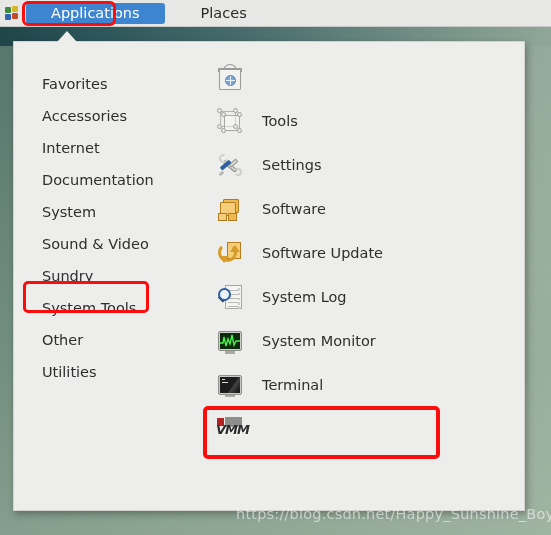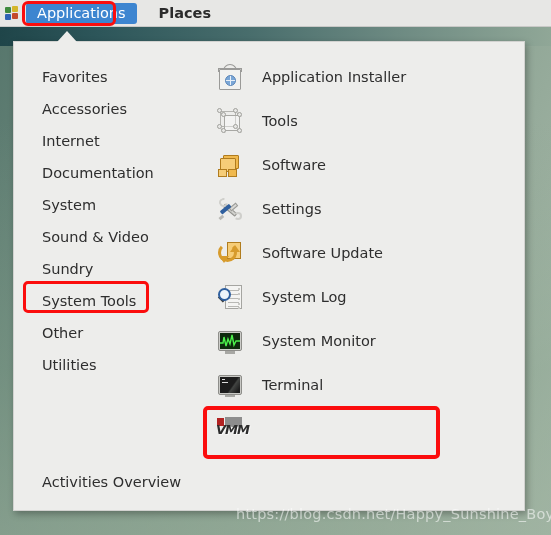--- a/index.html
+++ b/index.html
@@ -40,30 +40,30 @@
   #gnome-logo i {
     position: absolute; display: block; width: 6px; height: 6px; border-radius: 1px;
   }
   #gnome-logo i:nth-child(1){ left:1px; top:2px;  background:#3f8a3f; }
   #gnome-logo i:nth-child(2){ left:8px; top:1px;  background:#d4b62a; }
   #gnome-logo i:nth-child(3){ left:1px; top:9px;  background:#2f62b5; }
   #gnome-logo i:nth-child(4){ left:8px; top:8px;  background:#c44a2c; }
 
   .menubar-item {
     height: 21px; line-height: 21px;
-    padding: 0 11px; margin-top: 0;
+    padding: 0 25px; margin-top: 0;
     font-size: 14.5px; color: #2b2b2b;
     border-radius: 3px; white-space: nowrap;
     cursor: default;
   }
   .menubar-item.active {
     background: #3d85d0; color: #ffffff;
   }
   #menubar-applications { margin-left: 4px; }
-  #menubar-places { margin-left: 11px; font-weight: bold; }
+  #menubar-places { margin-left: 11px; }
 
   
   #top-band {
     position: absolute; left: 0; top: 27px; width: 551px; height: 19px;
     background: linear-gradient(90deg, #1f4549 0%, #2d565a 18%, #486d6c 45%, #6d8a82 72%, #90a797 100%);
     z-index: 5;
   }
 
   
   #menu-arrow {
@@ -84,21 +84,21 @@
     box-shadow: 2px 3px 7px rgba(0,0,0,.30);
     z-index: 10;
     display: flex; flex-direction: column;
   }
   #menu-body {
     flex: 1; display: flex; position: relative;
   }
 
   
   #category-list {
-    width: 190px; padding-top: 19px; flex: none;
+    width: 190px; padding-top: 26px; flex: none;
   }
   .category-item {
     height: 32px; line-height: 32px;
     padding-left: 28px;
     font-size: 14.5px; color: #2e2e2e;
     white-space: nowrap; cursor: default;
   }
 
   
   #app-list {
@@ -255,21 +255,20 @@
 
     <div id="app-list">
 
       <div class="app-item">
         <span class="app-icon">
           <i class="ic bag-top"></i>
             <i class="ic bag-handle"></i>
           <i class="ic bag-body"></i>
             <i class="ic bag-dot"></i>
         </span>
-        <span class="app-label">Application Installer</span>
       </div>
 
       <div class="app-item">
         <span class="app-icon">
           <i class="ic cube-back"></i>
             <i class="ic cube-front"></i>
           <i class="ic cube-ln" style="left:5px;top:5px;width:6px;transform:rotate(45deg);"></i>
           <i class="ic cube-ln" style="left:21px;top:5px;width:6px;transform:rotate(45deg);"></i>
           <i class="ic cube-ln" style="left:5px;top:21px;width:6px;transform:rotate(45deg);"></i>
           <i class="ic cube-ln" style="left:21px;top:21px;width:6px;transform:rotate(45deg);"></i>
@@ -280,38 +279,38 @@
           <i class="ic cube-node" style="left:5px;top:5px;"></i>
           <i class="ic cube-node" style="left:21px;top:5px;"></i>
           <i class="ic cube-node" style="left:5px;top:21px;"></i>
           <i class="ic cube-node" style="left:21px;top:21px;"></i>
         </span>
         <span class="app-label">Tools</span>
       </div>
 
       <div class="app-item">
         <span class="app-icon">
-          <i class="ic sw-big"></i>
-            <i class="ic sw-big2"></i>
-          <i class="ic sw-s1"></i>
-            <i class="ic sw-s2"></i>
-        </span>
-        <span class="app-label">Software</span>
-      </div>
-
-      <div class="app-item">
-        <span class="app-icon">
           <i class="ic wr-shaft"></i>
             <i class="ic wr-head"></i>
             <i class="ic wr-head2"></i>
           <i class="ic sd-head"></i>
             <i class="ic sd-shaft"></i>
             <i class="ic sd-tip"></i>
         </span>
         <span class="app-label">Settings</span>
+      </div>
+
+      <div class="app-item">
+        <span class="app-icon">
+          <i class="ic sw-big"></i>
+            <i class="ic sw-big2"></i>
+          <i class="ic sw-s1"></i>
+            <i class="ic sw-s2"></i>
+        </span>
+        <span class="app-label">Software</span>
       </div>
 
       <div class="app-item">
         <span class="app-icon">
           <i class="ic su-page"></i>
             <i class="ic su-ring"></i>
           <i class="ic su-arrow"></i>
             <i class="ic su-arrow2"></i>
         </span>
         <span class="app-label">Software Update</span>
@@ -367,22 +366,19 @@
             <i class="vm-gray"></i>
           <i class="ic vm-wrap">
               <span class="vm-txt">VMM</span>
             </i>
         </span>
       </div>
 
     </div>
   </div>
 
-  <div id="menu-footer">
-    <span id="activities-overview-label">Activities Overview</span>
-  </div>
 </div>
 
 <div class="annot" id="annot-applications"></div>
 <div class="annot" id="annot-system-tools"></div>
 <div class="annot" id="annot-vmm"></div>
 
 <div id="watermark">https://blog.csdn.net/Happy_Sunshine_Boy</div>
 
 </body></html>

